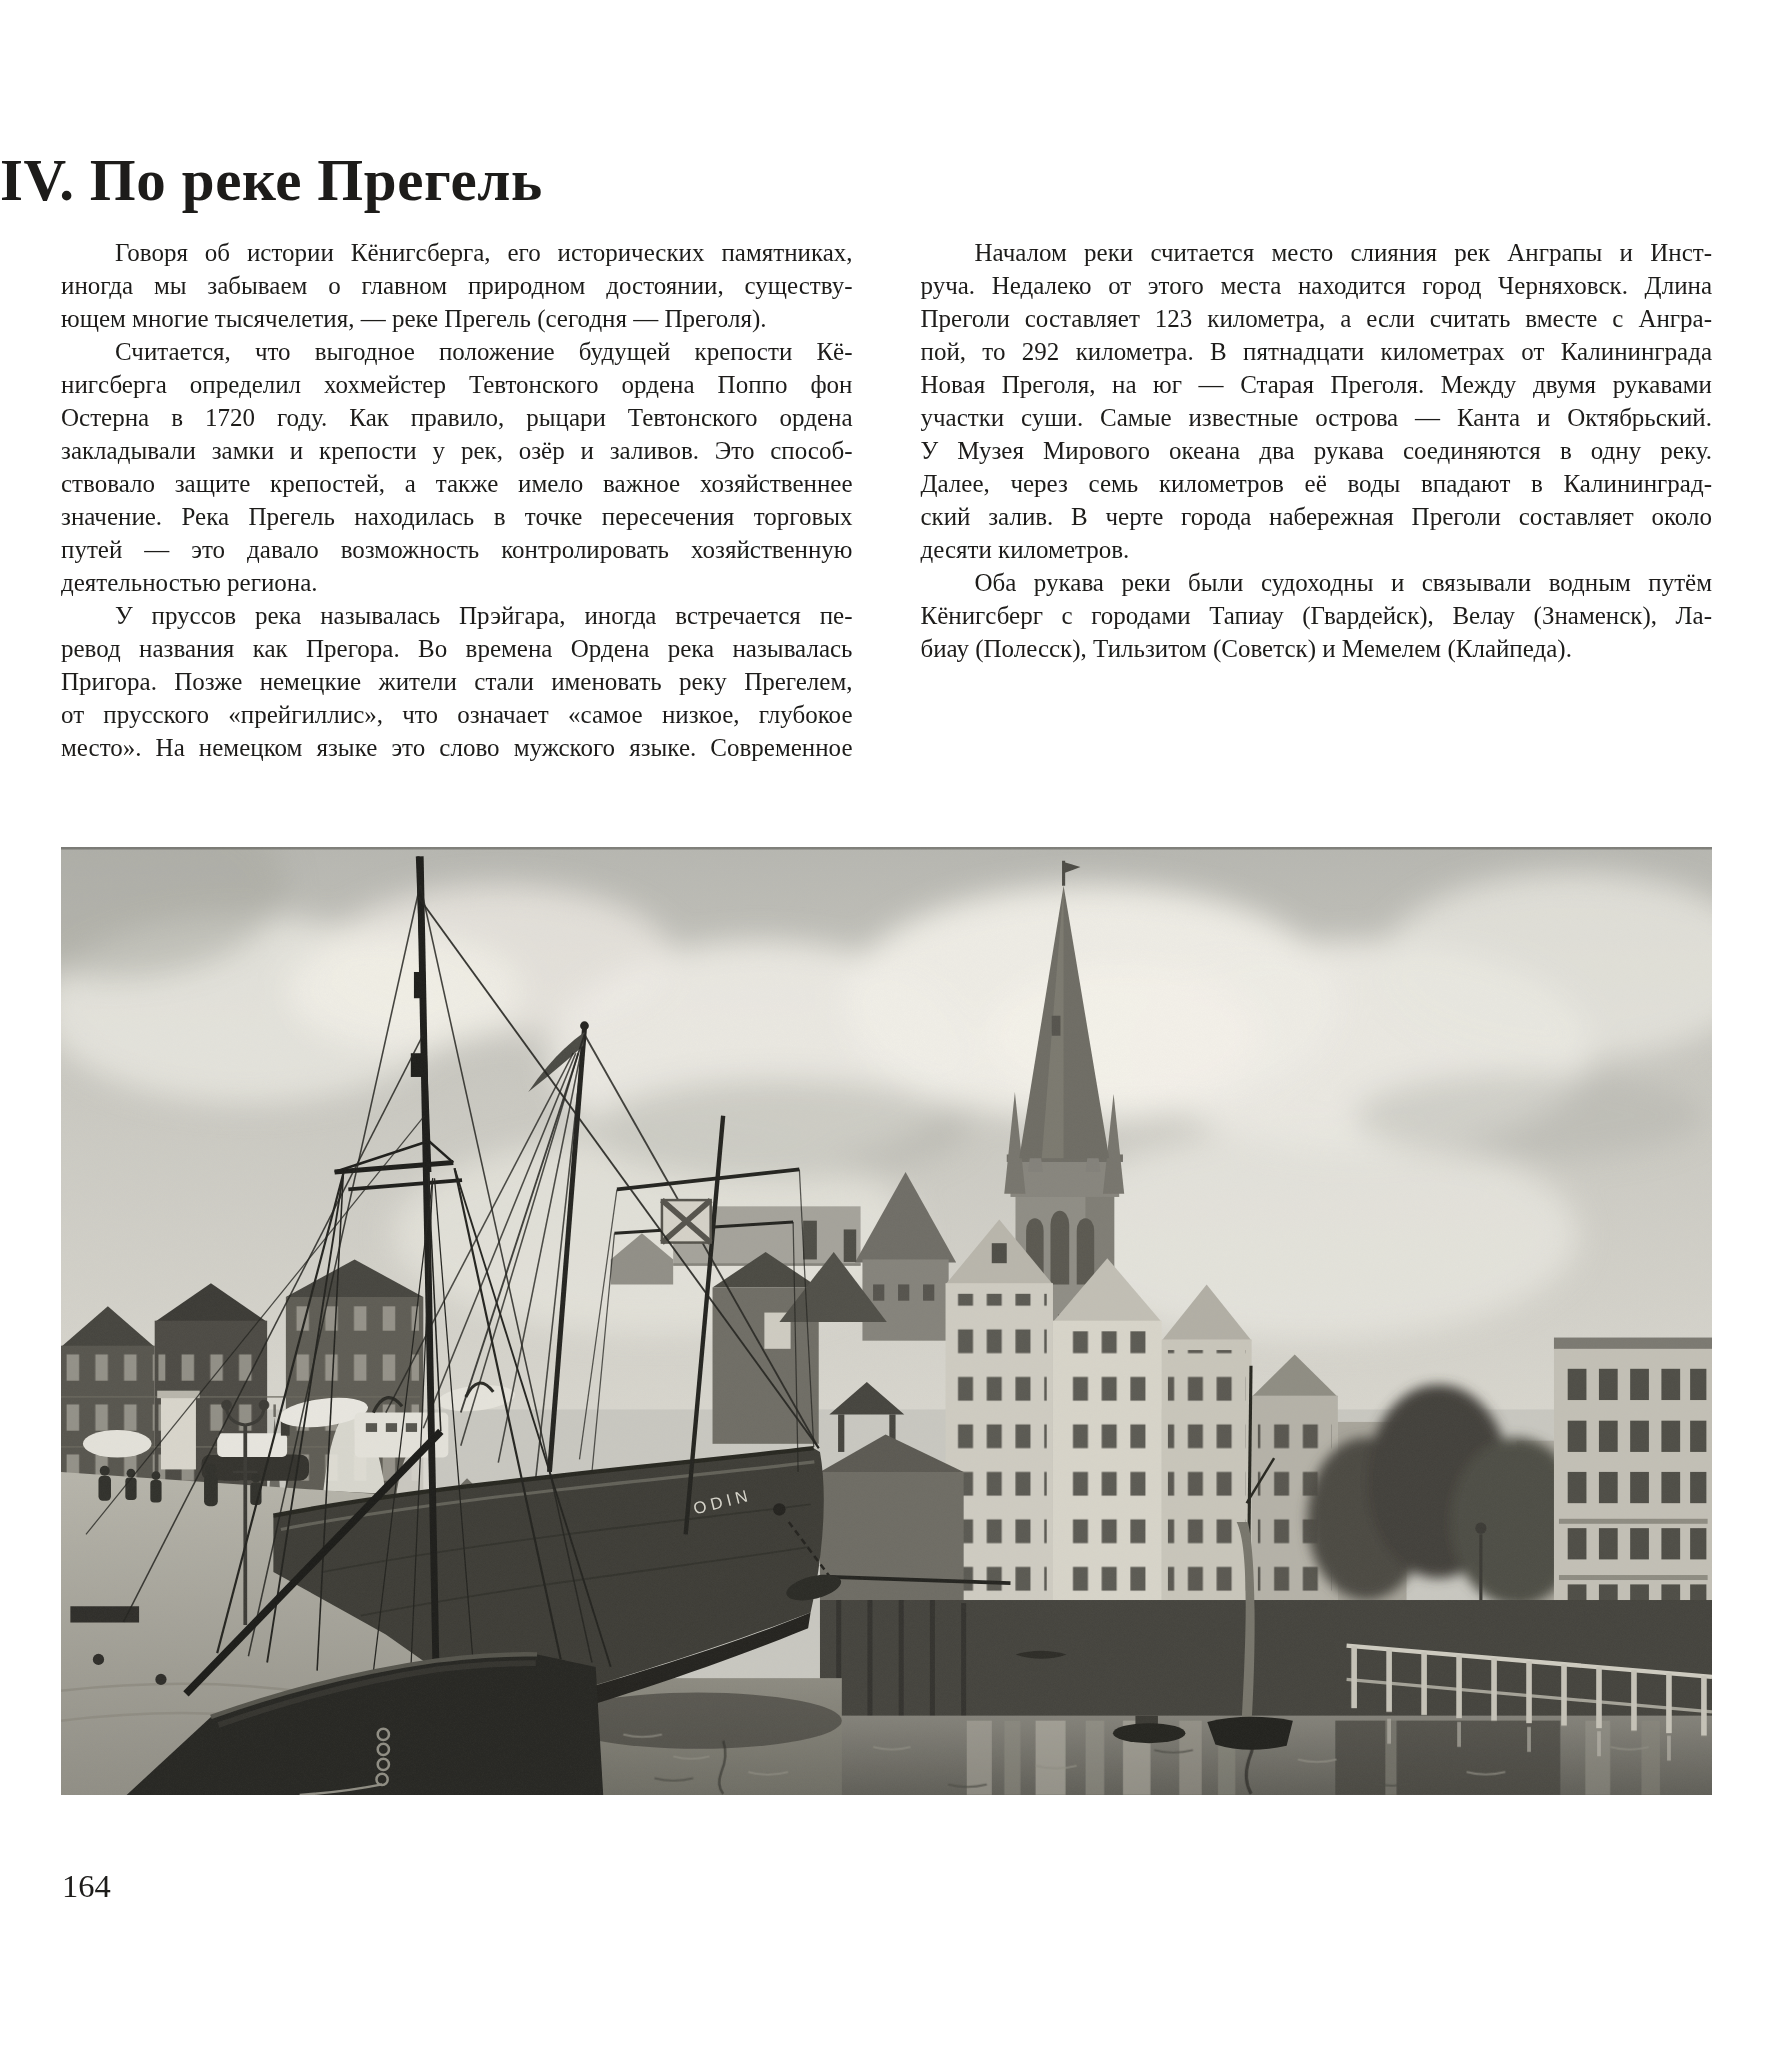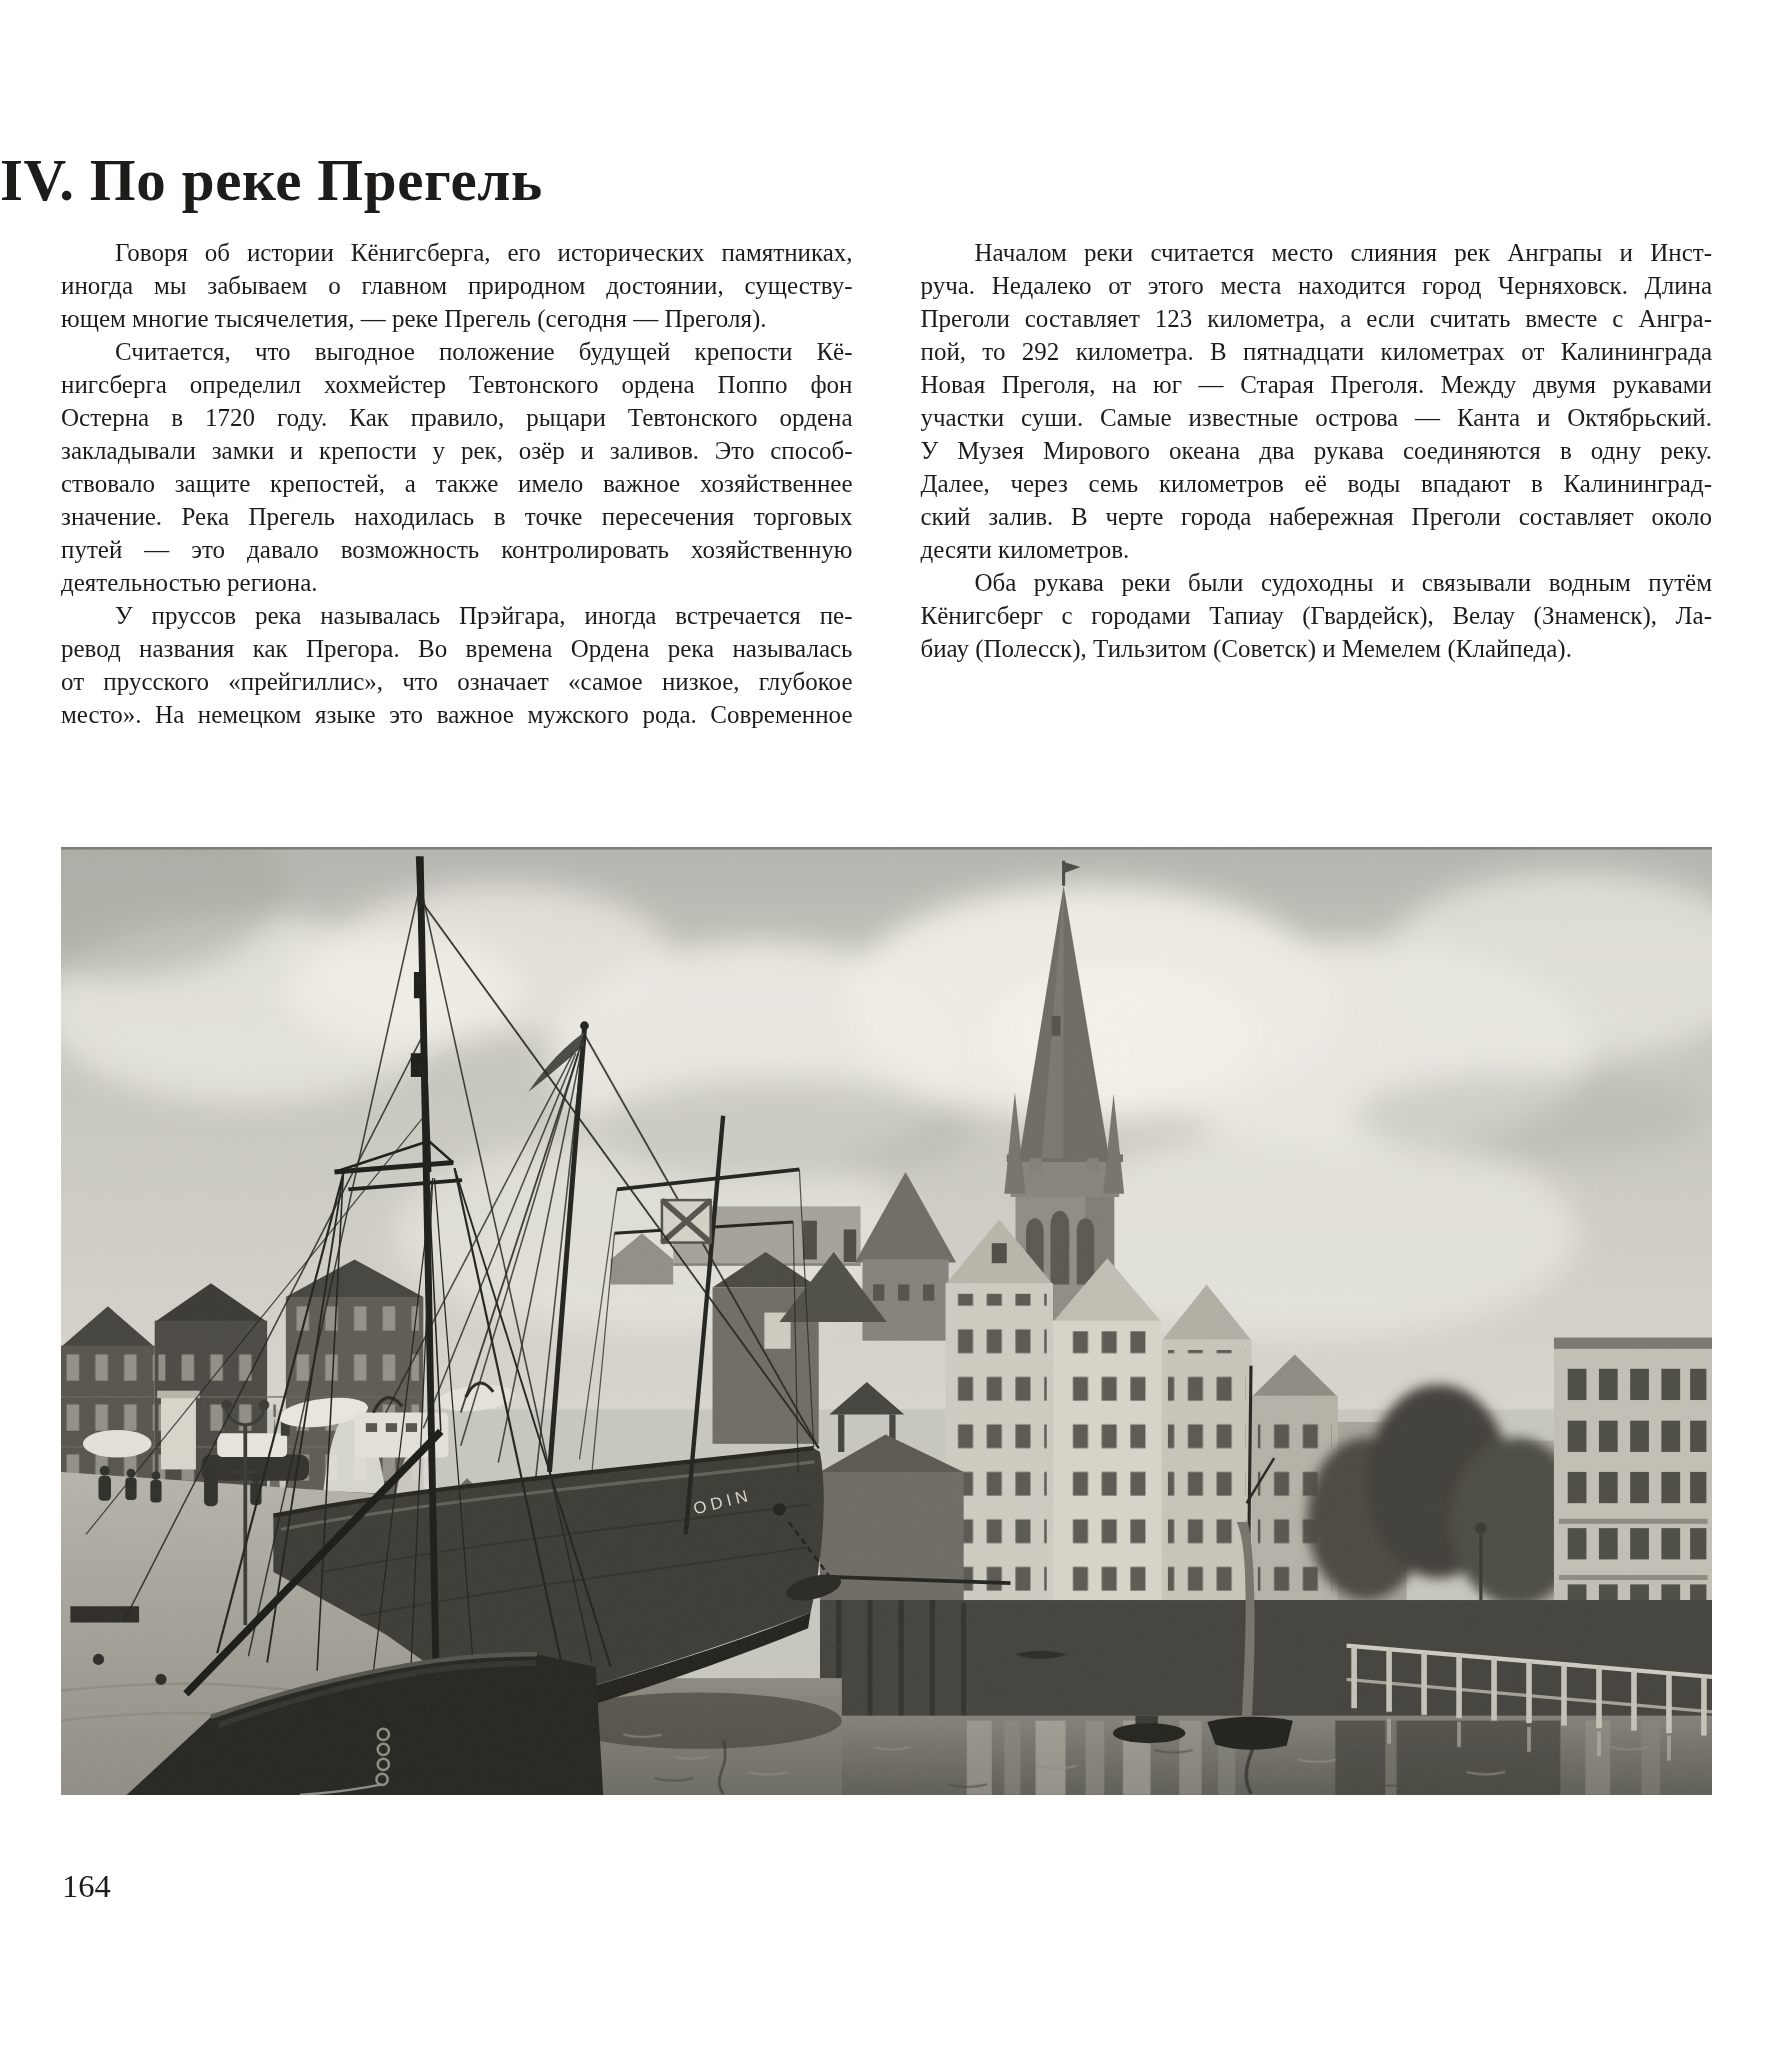--- a/index.html
+++ b/index.html
@@ -48,22 +48,23 @@
           <div class="pline">Остерна в 1720 году. Как правило, рыцари Тевтонского ордена</div>
           <div class="pline">закладывали замки и крепости у рек, озёр и заливов. Это способ-</div>
           <div class="pline">ствовало защите крепостей, а также имело важное хозяйственнее</div>
           <div class="pline">значение. Река Прегель находилась в точке пересечения торговых</div>
           <div class="pline">путей — это давало возможность контролировать хозяйственную</div>
           <div class="pline last">деятельностью региона.</div>
         </div>
         <div class="para">
           <div class="pline first">У пруссов река называлась Прэйгара, иногда встречается пе-</div>
           <div class="pline">ревод названия как Прегора. Во времена Ордена река называлась</div>
+          <div class="pline">Пригора. Позже немецкие жители стали именовать реку Прегелем,</div>
           <div class="pline">от прусского «прейгиллис», что означает «самое низкое, глубокое</div>
-          <div class="pline">место». На немецком языке это важное мужского рода. Современное</div>
+          <div class="pline">место». На немецком языке это слово мужского языке. Современное</div>
         </div>
       </div>
     <div class="col">
         <div class="para">
           <div class="pline first">Началом реки считается место слияния рек Анграпы и Инст-</div>
           <div class="pline">руча. Недалеко от этого места находится город Черняховск. Длина</div>
           <div class="pline">Преголи составляет 123 километра, а если считать вместе с Ангра-</div>
           <div class="pline">пой, то 292 километра. В пятнадцати километрах от Калининграда</div>
           <div class="pline">Новая Преголя, на юг — Старая Преголя. Между двумя рукавами</div>
           <div class="pline">участки суши. Самые известные острова — Канта и Октябрьский.</div>

